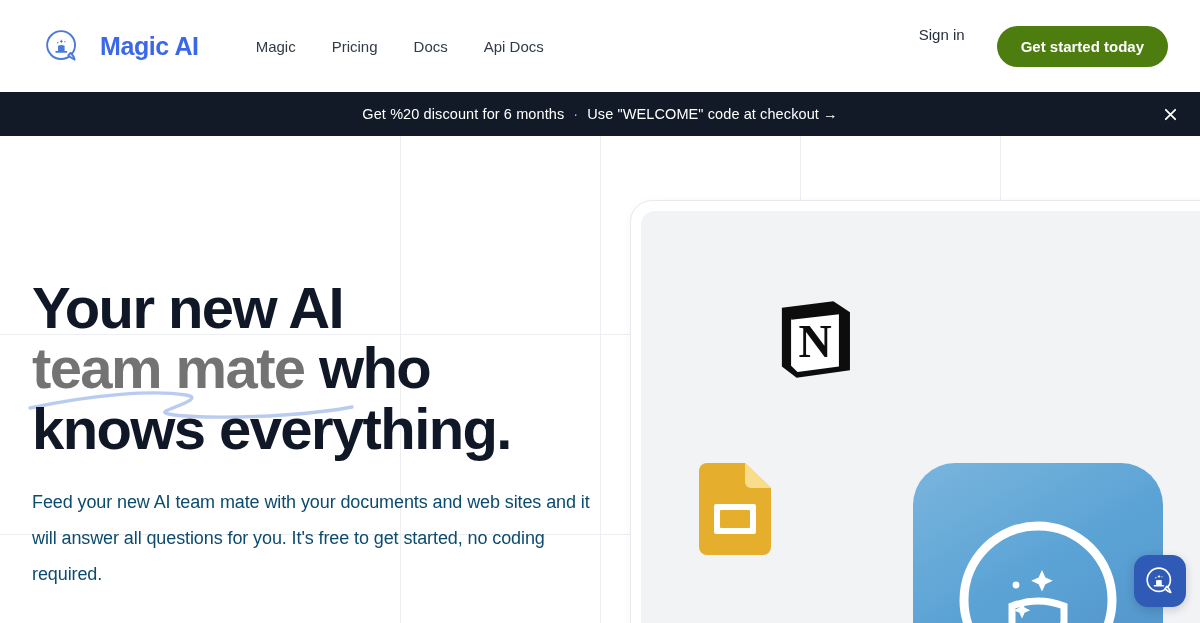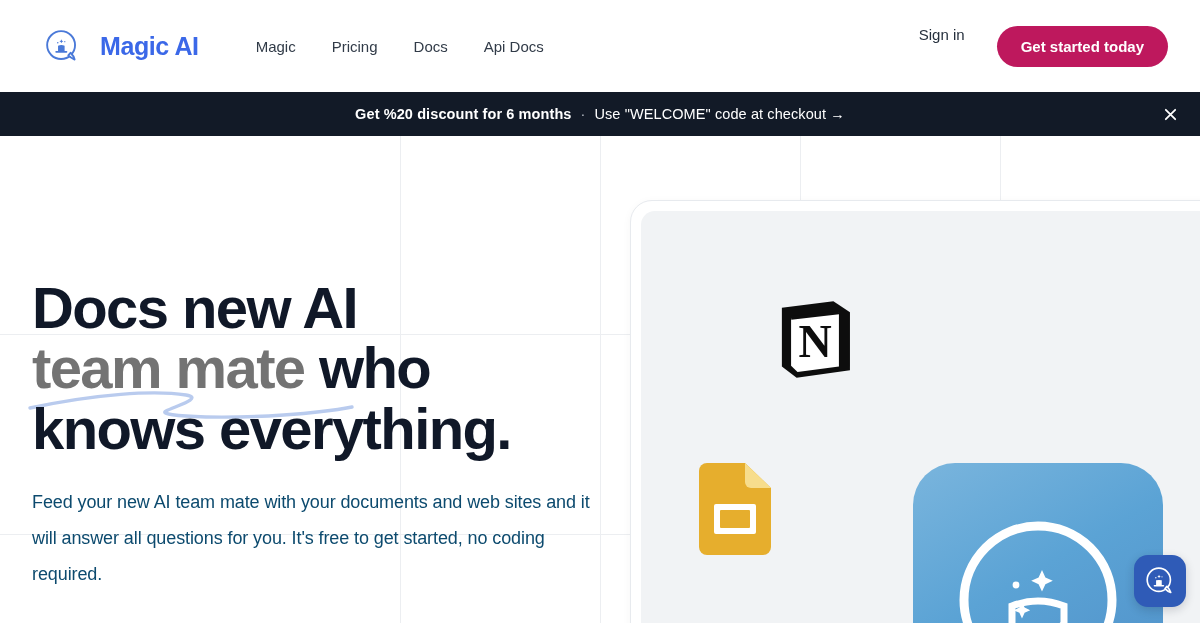--- a/index.html
+++ b/index.html
@@ -38,42 +38,42 @@
     white-space: nowrap; cursor: pointer;
   }
   .header-right {
     margin-left: auto; margin-right: 32px;
     display: flex; align-items: flex-start; gap: 32px;
   }
   .signin {
     font-size: 15px; color: #26303d; text-decoration: none; cursor: pointer;
   }
   .cta-btn {
-    background: #be185d; color: #ffffff;
+    background: #4d7c0f; color: #ffffff;
     font-size: 15px; font-weight: bold;
     border: none; border-radius: 999px;
     padding: 13px 24px; cursor: pointer;
     white-space: nowrap; line-height: 1;
     font-family: "Liberation Sans", sans-serif;
   }
 
   
   .announce {
     position: absolute; top: 92px; left: 0;
     width: 1200px; height: 44px;
     background: #121a27;
     display: flex; align-items: center; justify-content: center;
     z-index: 35;
   }
   .announce-text {
     font-size: 14.5px; color: #ffffff; letter-spacing: 0.1px;
     display: flex; align-items: baseline; gap: 0;
     cursor: pointer;
   }
-  .announce-bold { font-weight: bold; }
+  .announce-bold { font-weight: normal; }
   .announce-dot { margin: 0 9px; color: #b9bfc9; }
   .announce-rest { font-weight: normal; }
   .announce-close {
     position: absolute; right: 16px; top: 50%;
     transform: translateY(-50%);
     width: 28px; height: 28px;
     display: flex; align-items: center; justify-content: center;
     color: #ffffff; cursor: pointer;
     background: none; border: none;
   }
@@ -214,21 +214,21 @@
 
   <div class="grid-v" style="left:400px"></div>
   <div class="grid-v" style="left:600px"></div>
   <div class="grid-v" style="left:800px"></div>
   <div class="grid-v" style="left:1000px"></div>
   <div class="grid-h" style="top:198px"></div>
   <div class="grid-h" style="top:398px"></div>
 
   <div class="hero-copy">
     <h1 class="headline">
-      <span>Docs new AI</span><br>
+      <span>Your new AI</span><br>
       <span class="hl-accent">team mate</span><span> who</span><br>
       <span>knows everything.</span>
 
       <svg class="squiggle" viewBox="0 0 330 44" aria-hidden="true">
         <path d="M4 30 C70 16, 128 12, 160 17 C178 20, 150 28, 140 33 C134 36, 150 38, 180 39 C228 40, 290 36, 326 29" fill="none" stroke="#b9cbee" stroke-width="3.4" stroke-linecap="round" stroke-linejoin="round"></path>
       </svg>
     </h1>
 
     <p class="subcopy">Feed your new AI team mate with your documents and web sites and it will answer all questions for you. It's free to get started, no coding required.</p>
   </div>

